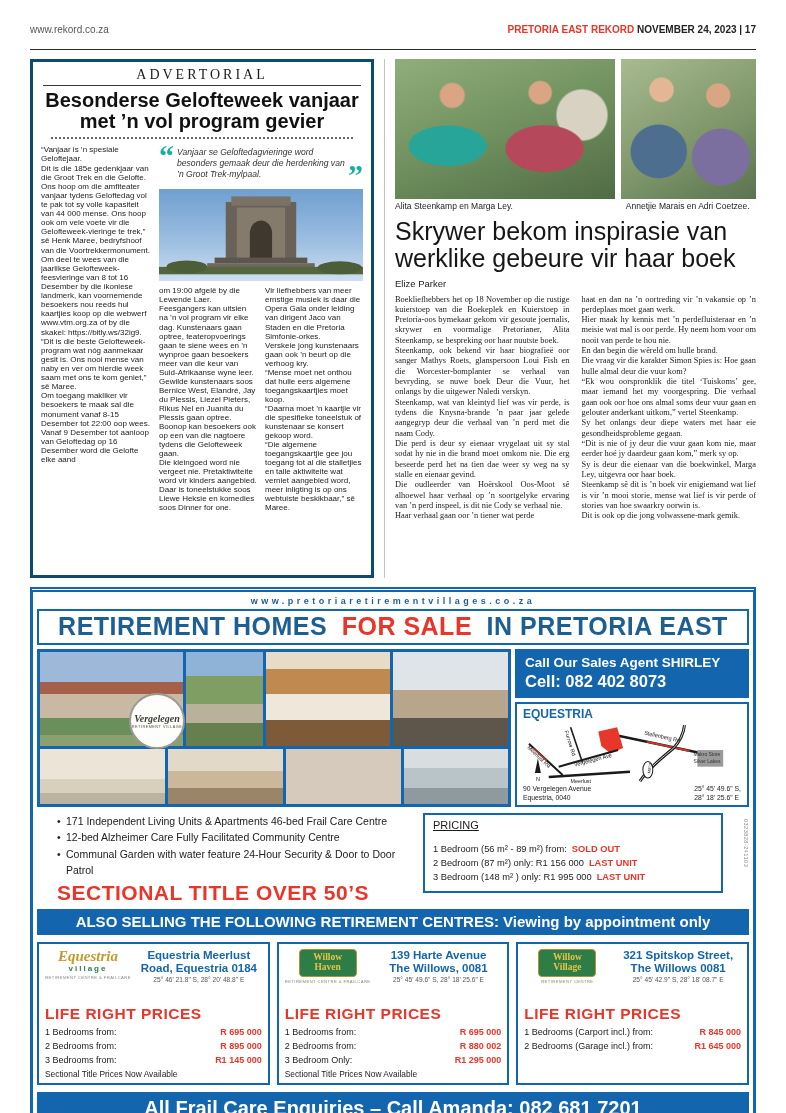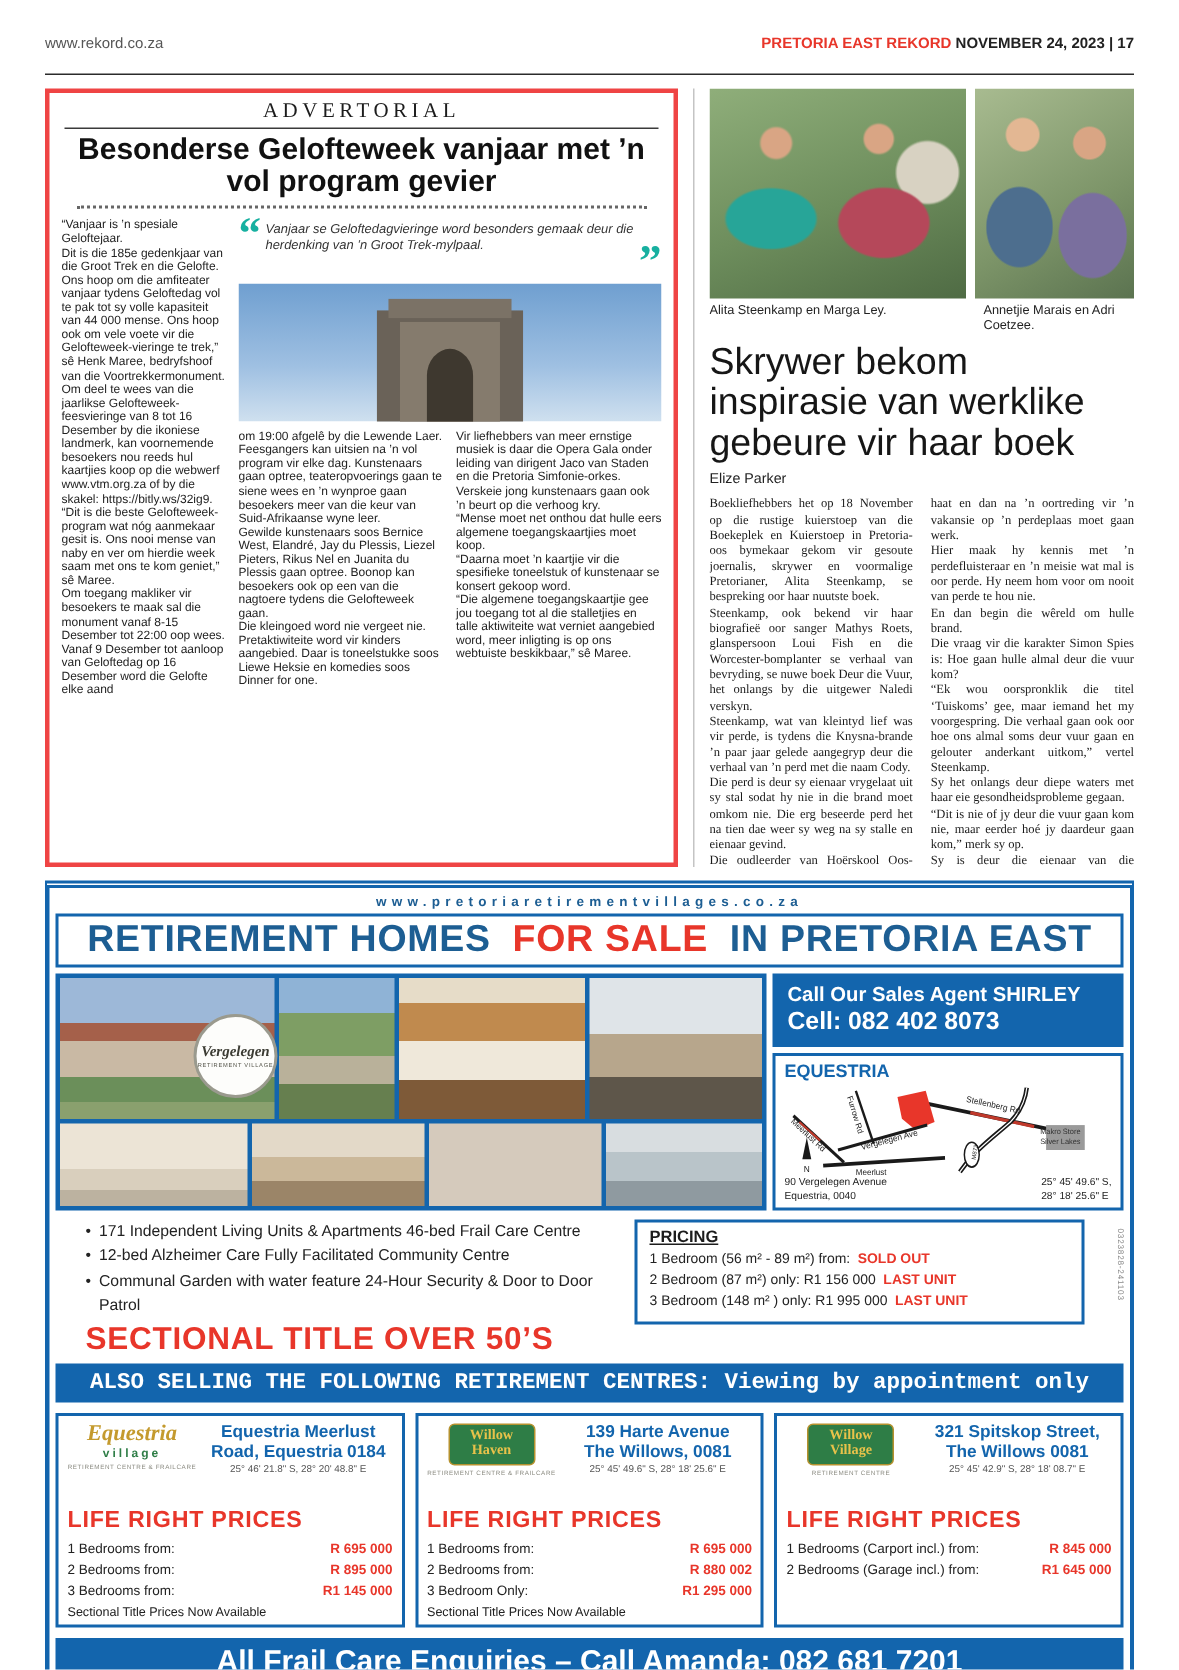--- a/index.html
+++ b/index.html
@@ -11,21 +11,21 @@
   .masthead { display:flex; justify-content:space-between; align-items:center; font-size:10px; padding-bottom:14px; border-bottom:1.6px solid #2b2b2b; }
   .masthead .site { color:#555; }
   .masthead .brand { color:#e8362a; font-weight:bold; }
   .masthead .issue { color:#222; font-weight:bold; }
 
   
   .main-row { display:flex; gap:10px; margin-top:9px; height:519px; }
   .vdivider { width:1px; background:#c4c4c4; }
 
   
-  .advertorial { width:422px; border:3px solid #ef4444; padding:5px 8px 4px; overflow:hidden; }
+  .advertorial { width:344px; border:3px solid #0c4a6e; padding:5px 8px 4px; overflow:hidden; }
   .adv-label { font-family:"Liberation Serif",serif; font-size:14px; letter-spacing:3px; text-align:center; padding-bottom:2px; border-bottom:1px solid #3a3a3a; margin:0 2px 4px; }
   .adv-headline { font-size:20px; font-weight:bold; text-align:center; line-height:1.06; color:#111; }
   .adv-dots { border-bottom:2px dotted #666; margin:5px 10px 6px; }
   .adv-body { display:flex; gap:6px; height:425px; overflow:hidden; }
   .adv-col1 { width:112px; font-size:8px; line-height:1.14; color:#222; }
   .adv-right { flex:1; display:flex; flex-direction:column; }
   .pullquote { display:flex; align-items:flex-start; gap:3px; min-height:40px; }
   .qmark { color:#17b0a0; font-family:"Liberation Serif",serif; font-size:30px; font-weight:bold; line-height:0.7; }
   .qmark.close { align-self:flex-end; }
   .pullquote .qtext { flex:1; font-style:italic; font-size:8.6px; line-height:1.25; color:#333; padding-top:2px; }
@@ -51,45 +51,45 @@
   .bigad { margin-top:9px; border:3px solid #1365ad; border-top:5px double #1365ad; padding:2px 4px 4px; }
   .ad-url { text-align:center; font-size:9px; font-weight:bold; letter-spacing:3.5px; color:#1d5e93; padding:2px 0 3px; }
   .ad-headline { border:2px solid #1365ad; text-align:center; font-size:25px; font-weight:bold; color:#1d5e93; padding:1px 0 2px; letter-spacing:0.5px; }
   .ad-headline .sale { color:#e8362a; margin:0 7px; }
 
   .ad-strip { display:flex; gap:4px; margin-top:4px; height:158px; }
   .photos-grid { width:474px; display:flex; flex-direction:column; gap:3px; background:#1365ad; padding:3px; position:relative; }
   .prow { display:flex; gap:3px; }
   .prow1 { height:94px; } .prow2 { flex:1; }
   .pph { position:relative; }
-  .vg-badge { position:absolute; left:92px; top:27px; width:56px; height:56px; border-radius:50%; background:#fdfdfb; border:2px solid #9a9a8e; z-index:5; display:flex; flex-direction:column; align-items:center; justify-content:center; text-align:center; }
+  .vg-badge { position:absolute; left:92px; top:44px; width:56px; height:56px; border-radius:50%; background:#fdfdfb; border:2px solid #9a9a8e; z-index:5; display:flex; flex-direction:column; align-items:center; justify-content:center; text-align:center; }
   .vg-badge .vg-script { font-family:"Liberation Serif",serif; font-style:italic; font-weight:bold; font-size:10px; color:#3c3c34; }
   .vg-badge .vg-tag { font-size:3.8px; letter-spacing:0.5px; color:#55554a; margin-top:1px; }
 
   .ad-rightcol { flex:1; display:flex; flex-direction:column; gap:4px; }
   .agent-panel { background:#1365ad; color:#fff; font-weight:bold; padding:6px 10px 7px; }
   .agent-panel .l1 { font-size:13.5px; display:block; }
   .agent-panel .l2 { font-size:16.5px; display:block; margin-top:2px; }
   .map-box { flex:1; border:2px solid #1365ad; background:#fff; padding:3px 6px 2px; display:flex; flex-direction:column; overflow:hidden; }
   .map-title { color:#1365ad; font-weight:bold; font-size:12px; }
   .map-canvas { flex:1; }
   .map-foot { display:flex; justify-content:space-between; font-size:6.8px; line-height:1.3; color:#222; }
 
   .mid-row { display:flex; margin-top:4px; padding:2px 4px 0; position:relative; }
   .bullets-wrap { flex:1; padding-left:16px; }
   .bullet { font-size:10.5px; line-height:1.55; color:#222; position:relative; padding-left:9px; }
   .bullet::before { content:"•"; position:absolute; left:0; color:#222; }
   .sectional { color:#e8362a; font-weight:bold; font-size:21px; letter-spacing:0.5px; margin-top:3px; }
   .pricing-box { width:300px; border:2px solid #1365ad; padding:4px 8px 6px; align-self:flex-start; margin-right:22px; }
-  .pricing-title { font-weight:bold; font-size:11px; text-decoration:underline; margin-bottom:2px; }
+  .pricing-title { font-weight:normal; font-size:11px; text-decoration:underline; margin-bottom:12px; }
   .price-row { font-size:9.3px; line-height:1.5; color:#222; }
   .price-row .status { color:#e8362a; font-weight:bold; margin-left:5px; }
   .ad-ref { position:absolute; right:0; top:8px; writing-mode:vertical-rl; font-size:5.5px; color:#888; letter-spacing:0.5px; }
 
-  .also-bar { background:#1365ad; color:#fff; font-weight:bold; font-size:15px; text-align:center; padding:4px 0 5px; margin-top:4px;font-family:Liberation Mono, monospace; }
+  .also-bar { background:#1365ad; color:#fff; font-weight:bold; font-size:15px; text-align:center; padding:4px 0 5px; margin-top:4px; }
 
   .centres { display:flex; gap:7px; margin-top:7px; }
   .centre { flex:1; border:2px solid #1365ad; padding:5px 6px 4px; background:#fff; display:flex; flex-direction:column; }
   .centre-head { display:flex; gap:5px; align-items:flex-start; min-height:52px; }
   .logo { width:86px; flex:none; text-align:center; }
   .logo-eq .l1 { font-family:"Liberation Serif",serif; font-style:italic; font-weight:bold; font-size:15px; color:#c49a2e; display:block; line-height:1; }
   .logo-eq .l2 { font-size:8px; font-weight:bold; color:#2e7d46; letter-spacing:2px; display:block; }
   .logo-green { background:#2e7d46; border:1.5px solid #b5922f; border-radius:4px; padding:3px 2px; width:58px; margin:0 auto; }
   .logo-green .l1,.logo-green .l2 { display:block; font-family:"Liberation Serif",serif; font-weight:bold; font-size:9.5px; color:#e8c24a; line-height:1.05; }
   .logo-tag { font-size:4.2px; color:#8a8a80; letter-spacing:0.4px; margin-top:2px; display:block; }

